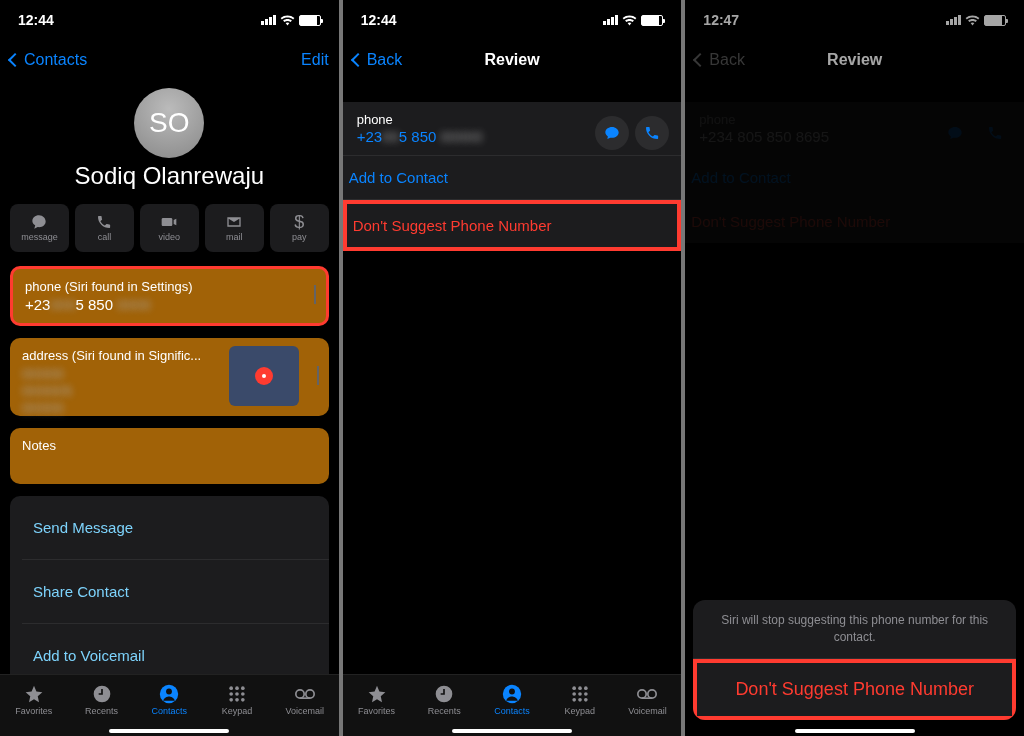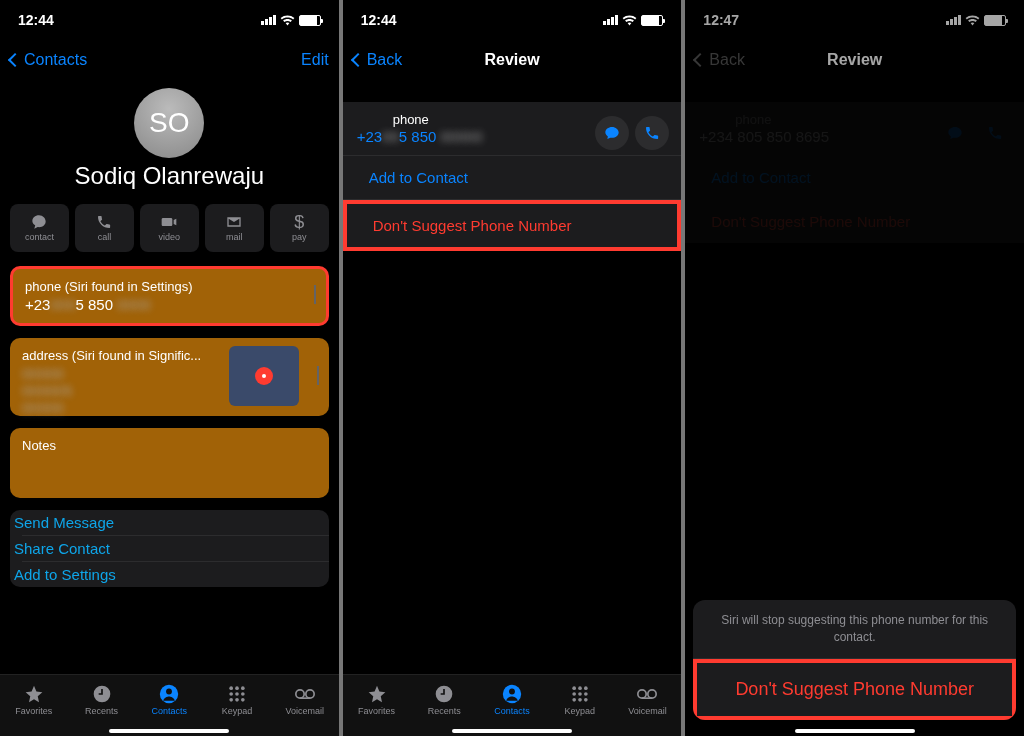--- a/index.html
+++ b/index.html
@@ -32,44 +32,44 @@
   .card { background:#a16207; border-radius:10px; margin:0 10px 12px; padding:10px 12px; position:relative;}
   .card .lbl { font-size:13px; color:#fff; }
   .card .val { font-size:15px; color:#fff; margin-top:2px;}
   .card .chev { position:absolute; right:10px; top:50%; transform:translateY(-50%); color:#636366; }
   .chev-right { width:8px;height:8px;border-right:2px solid currentColor;border-top:2px solid currentColor;transform:rotate(45deg);}
   .highlight-red { border: 3px solid #ff3b30; }
   .map { width:70px; height:60px; background:#3a4a6a; border-radius:6px; display:flex; align-items:center; justify-content:center; position:absolute; right:30px; top:8px;}
   .mappin { width:18px; height:18px; background:#ff3b30; border-radius:50%; position:relative;}
   .mappin::after{content:"";position:absolute;left:50%;top:50%;width:4px;height:4px;background:#fff;border-radius:50%;transform:translate(-50%,-50%);}
   .blurtxt { color:transparent; text-shadow: 0 0 7px rgba(170,170,170,0.9); user-select:none;}
-  .notes { height:70px;padding-left:12px; }
+  .notes { height:56px;padding-left:12px; }
   .linkcard { background:#1c1c1e; border-radius:10px; margin:0 10px 12px; }
-  .linkitem { padding:4px; font-size:15px; color:#0ea5e9;}
+  .linkitem { padding:23px; font-size:15px; color:#7dd3fc;}
   .sep { height:1px; background:#2c2c2e; margin-left:12px;}
   
   .tabbar { position:absolute; bottom:0; left:0; right:0; height:62px; background:#111; display:flex; border-top:1px solid #222; padding-bottom:12px;}
   .tab { flex:1; display:flex; flex-direction:column; align-items:center; justify-content:center; font-size:9px; color:#8e8e93; gap:2px;}
   .tab.active { color:#0a84ff; }
   .tab svg { width:22px; height:20px; fill:currentColor; }
   .homebar { position:absolute; bottom:3px; left:50%; transform:translateX(-50%); width:120px; height:4px; background:#fff; border-radius:3px;}
   
   .list { background:#1c1c1e; }
   .row { padding:10px 14px; position:relative; }
-  .row .lbl2 { font-size:13px; color:#fff;margin-left:36px;}
+  .row .lbl2 { font-size:13px; color:#fff;}
   .row .val2 { font-size:15px; color:#0a84ff; margin-top:1px;}
   .row.dimmed .val2 { color:#888; }
   .row.dimmed .lbl2 { color:#888; }
   .phone3 .list, .phone3 .row, .phone3 .sep2 { filter:brightness(0.6); }
   .circbtn { width:34px; height:34px; border-radius:50%; background:#2c2c2e; display:flex; align-items:center; justify-content:center; position:absolute; top:14px;}
   .circbtn.msg { right:52px; }
   .circbtn.call { right:12px; }
   .circbtn svg { width:16px; height:16px; fill:#0a84ff;}
   .sep2 { height:1px; background:#2c2c2e; }
-  .rowlink { padding:13px 26px; font-size:15px;}
+  .rowlink { padding:13px 6px; font-size:15px;}
   .rowlink.blue{color:#0a84ff;} .rowlink.red{color:#ff3b30;}
   .rowlink.dim{color:#883025;}
   
   .sheet-backdrop { position:absolute; inset:0; background:rgba(0,0,0,0.45); }
   .sheet { position:absolute; bottom:8px; left:8px; right:8px; }
   .sheet-group { background:#1c1c1e; border-radius:12px; margin-bottom:8px; overflow:hidden;}
   .sheet-msg { padding:12px; text-align:center; font-size:12px; color:#8e8e93; line-height:1.4;}
   .sheet-btn { padding:16px; text-align:center; font-size:18px;}
   .sheet-btn.red{color:#ff3b30;} .sheet-btn.blue{color:#0a84ff; font-weight:600;}
   .sheet-sep{height:1px;background:#2c2c2e;}
@@ -104,21 +104,21 @@
   </div>
   <div class="avatar">
       <span>SO</span>
     </div>
   <div class="cname">Sodiq Olanrewaju</div>
   <div class="actionrow">
     <div class="action">
         <svg viewBox="0 0 24 24">
           <path d="M12 2C6 2 2 6 2 10.5c0 2.7 1.7 5 4.3 6.4L5 22l5-2.5c.7.1 1.3.2 2 .2 6 0 10-4 10-8.5S18 2 12 2z"></path>
         </svg>
-        <span>contact</span>
+        <span>message</span>
       </div>
     <div class="action">
         <svg viewBox="0 0 24 24">
           <path d="M6.6 10.8c1.4 2.8 3.8 5.1 6.6 6.6l2.2-2.2c.3-.3.7-.4 1-.2 1.2.4 2.5.6 3.8.6.6 0 1 .4 1 1V20c0 .6-.4 1-1 1C10.6 21 3 13.4 3 4c0-.6.4-1 1-1h3.5c.6 0 1 .4 1 1 0 1.3.2 2.6.6 3.8.1.4 0 .8-.2 1l-2.3 2z"></path>
         </svg>
         <span>call</span>
       </div>
     <div class="action">
         <svg viewBox="0 0 24 24">
           <path d="M3 6h12c1 0 2 1 2 2v8c0 1-1 2-2 2H3c-1 0-2-1-2-2V8c0-1 1-2 2-2zm16 3l4-2v10l-4-2V9z"></path>
@@ -160,21 +160,21 @@
 
   <div class="card notes">
     <div class="lbl">Notes</div>
   </div>
 
   <div class="linkcard">
     <div class="linkitem">Send Message</div>
     <div class="sep"></div>
     <div class="linkitem">Share Contact</div>
     <div class="sep"></div>
-    <div class="linkitem">Add to Settings</div>
+    <div class="linkitem">Add to Voicemail</div>
   </div>
 
   <div class="tabbar">
     <div class="tab">
         <svg viewBox="0 0 24 24">
           <path d="M12 2l2.9 6.9L22 10l-5.5 4.8L18 22l-6-3.7L6 22l1.5-7.2L2 10l7.1-1.1z"></path>
         </svg>
         <span>Favorites</span>
       </div>
     <div class="tab">

